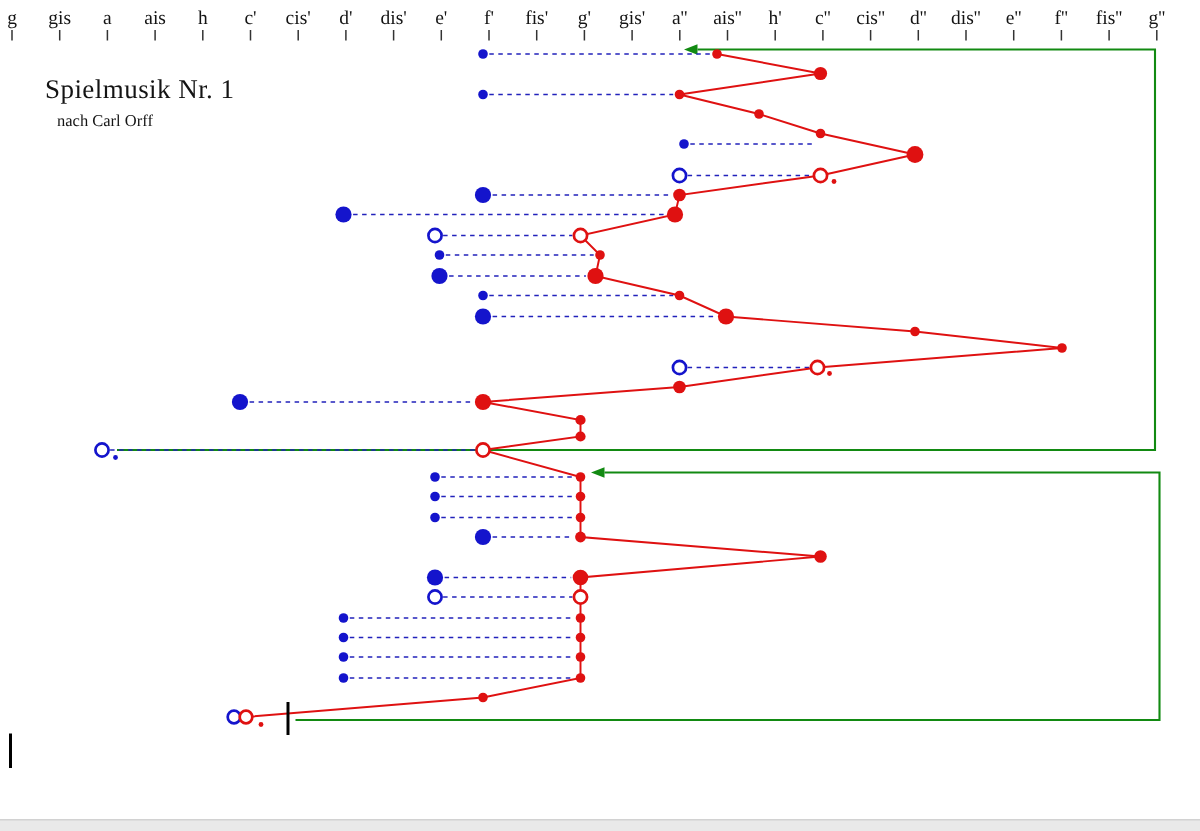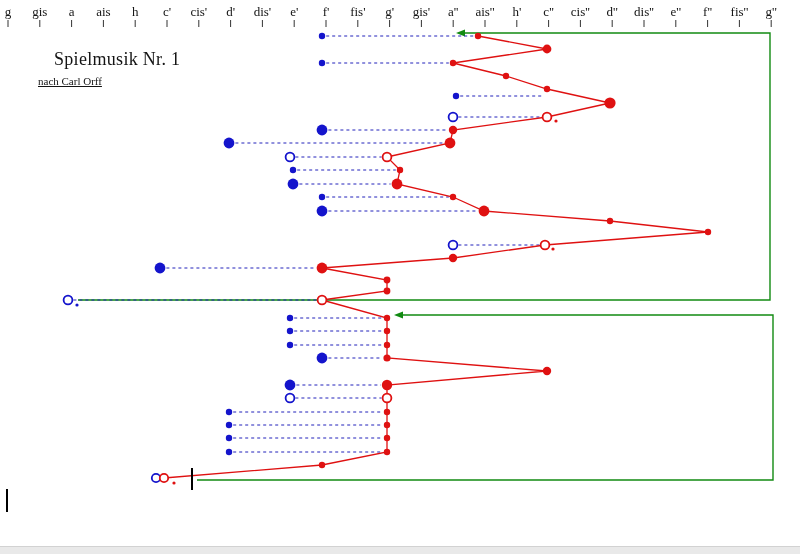--- a/index.html
+++ b/index.html
@@ -1,19 +1,19 @@
 <!DOCTYPE html>
 <html><head>
 <meta charset="utf-8">
 <style>
   html,body{margin:0;padding:0;background:#ffffff;}
   .canvas{position:relative;width:800px;height:554px;background:#ffffff;overflow:hidden;
           font-family:"Liberation Serif", serif;}
-  .title{position:absolute;left:30px;top:49px;font-size:18px;color:#141414;letter-spacing:.3px;margin-left:24px;}
-  .subtitle{position:absolute;left:38px;top:75px;font-size:11px;color:#141414;text-decoration:underline;}
+  .title{position:absolute;left:30px;top:49px;font-size:18px;color:#141414;letter-spacing:.3px;}
+  .subtitle{position:absolute;left:38px;top:75px;font-size:11px;color:#141414;}
   svg.chart{position:absolute;left:0;top:0;}
   .hscroll{position:absolute;left:0;right:0;bottom:0;height:7px;background:#e9e9e9;
            border-top:1px solid #d2d2d2;}
 </style>
 </head>
 <body>
 
 <div class="canvas">
   <svg id="chart" class="chart" width="800" height="554" viewBox="0 0 800 554">
       <text x="8" y="16" text-anchor="middle" font-size="13" font-family="&quot;Liberation Serif&quot;, serif" fill="#141414">g</text>

